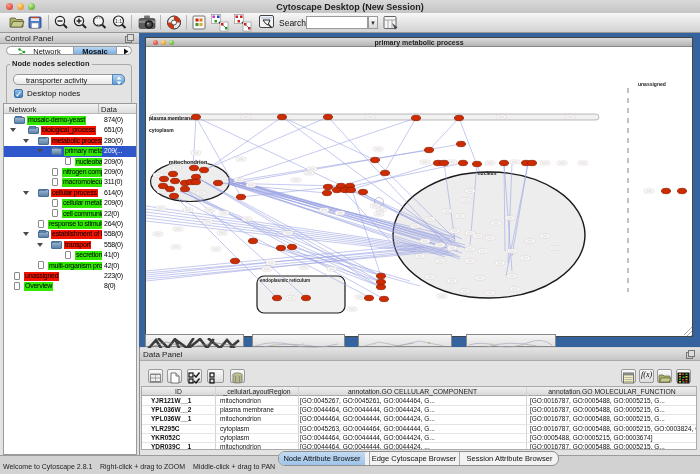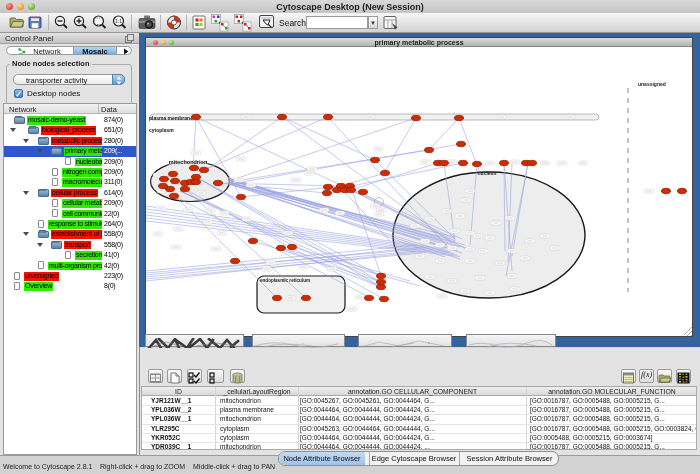--- a/index.html
+++ b/index.html
@@ -586,20 +586,27 @@
         <circle cx="70" cy="5" r="0.8" fill="#9a4"></circle>
       </svg></div>
   <div class="abs miniw" style="left:327px;top:301px;width:90px;"><svg width="88" height="11" viewBox="0 0 88 11">
         <path d="M2 7 Q15 3 30 8 Q45 11 60 5 T85 7 M20 9 Q40 2 70 8" stroke="#aab" stroke-width="0.7" fill="none"></path>
         <circle cx="25" cy="6" r="0.8" fill="#cc8"></circle>
         <circle cx="55" cy="7" r="0.8" fill="#cc8"></circle>
       </svg></div>
 </div>
 
 <div class="abs" id="dpanel">
+  <div id="dphead">
+      <span>Data Panel</span>
+    <svg style="position:absolute;right:5px;top:2px" width="9" height="9" viewBox="0 0 9 9">
+        <rect x="0.5" y="2.5" width="6" height="6" fill="none" stroke="#777" stroke-width="1"></rect>
+        <rect x="2.5" y="0.5" width="6" height="6" fill="#ddd" stroke="#777" stroke-width="1"></rect>
+      </svg>
+  </div>
 
   <div class="dbtn" style="left:8px"><svg width="13" height="12" viewBox="0 0 13 12">
         <rect x="1" y="1.5" width="11" height="9" rx="1" fill="#888"></rect>
         <rect x="2" y="3" width="4.2" height="2.6" fill="#eee"></rect>
         <rect x="6.8" y="3" width="4.2" height="2.6" fill="#eee"></rect>
         <rect x="2" y="6.4" width="4.2" height="2.6" fill="#eee"></rect>
         <rect x="6.8" y="6.4" width="4.2" height="2.6" fill="#eee"></rect>
       </svg></div>
   <div class="dbtn" style="left:27px"><svg width="13" height="12" viewBox="0 0 13 12">
         <path d="M3 1 L8 1 L11 4 L11 11 L3 11 Z" fill="#fdfdfd" stroke="#555" stroke-width="0.8"></path>

